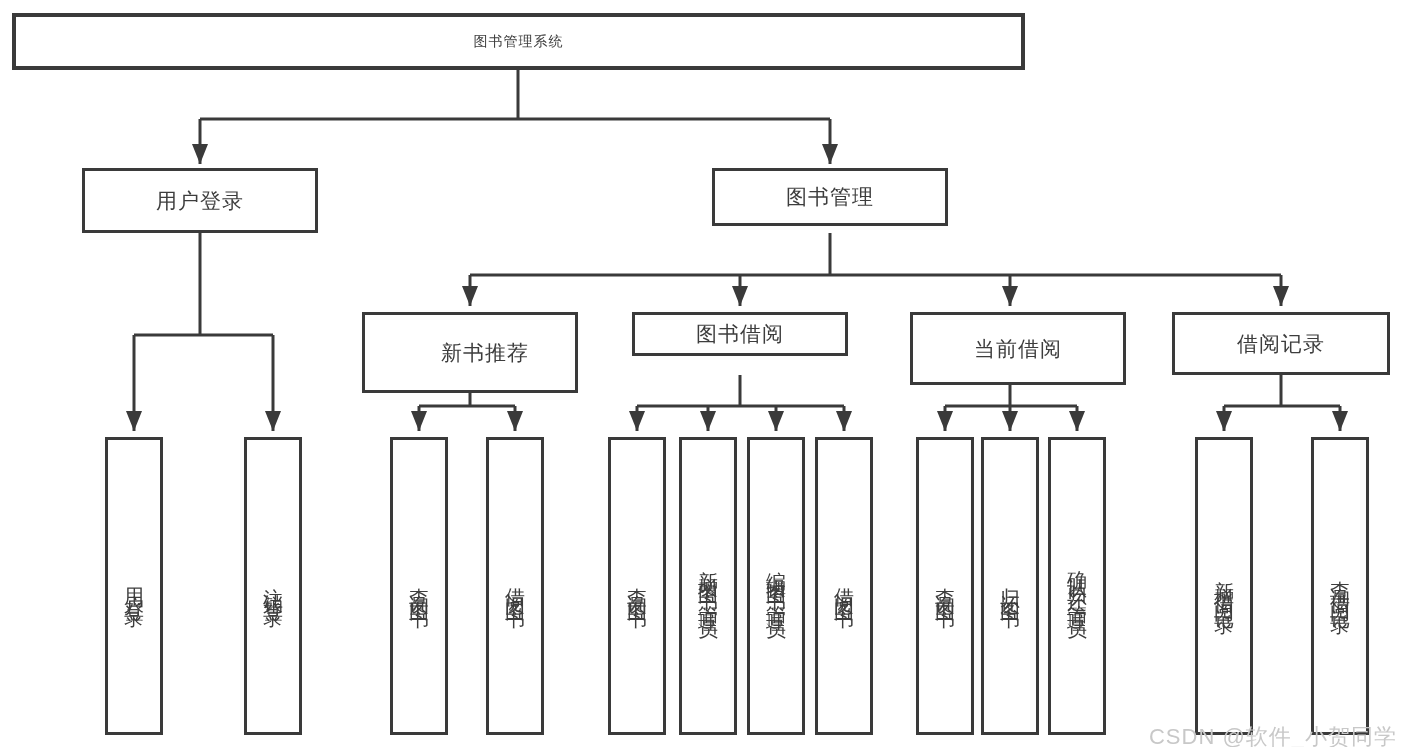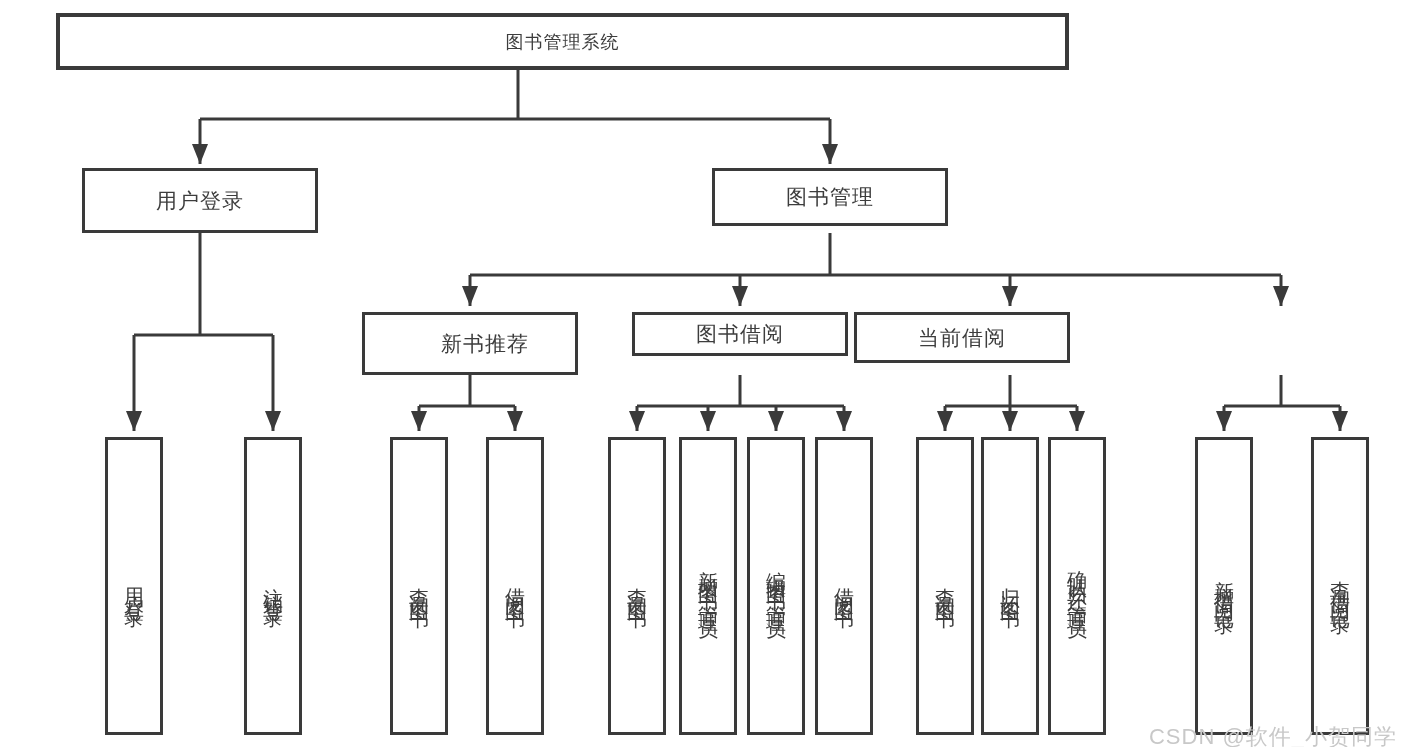--- a/index.html
+++ b/index.html
@@ -22,21 +22,21 @@
   }
   .box{
     position:absolute;
     background:#ffffff;
     border:3px solid var(--line-color,#3a3a3a);
     box-sizing:border-box;
     display:flex;align-items:center;justify-content:center;
     color:var(--text-color,#3d3d3d);
     z-index:2;
   }
-  .root{font-size:18px;border-width:4px;letter-spacing:1px;margin-left:44px;}
+  .root{font-size:14px;border-width:4px;letter-spacing:1px;}
   .h{font-size:21px;letter-spacing:1px;}
   .v span{
     writing-mode:vertical-rl;
     text-orientation:mixed;
     font-size:20px;
     line-height:1.15;
     letter-spacing:7px;
   }
   .watermark{
     position:absolute;
@@ -99,28 +99,31 @@
     <span>图书管理系统</span>
   </div>
 
   <div class="box h" style="left:82px;top:168px;width:236px;height:65px;">
     <span>用户登录</span>
   </div>
   <div class="box h" style="left:712px;top:168px;width:236px;height:58px;">
     <span>图书管理</span>
   </div>
 
-  <div class="box h" style="left:362px;top:312px;width:216px;height:63px;padding-left:30px;">
+  <div class="box h" style="left:362px;top:312px;width:216px;height:81px;padding-left:30px;">
     <span>新书推荐</span>
   </div>
   <div class="box h" style="left:632px;top:312px;width:216px;height:44px;">
     <span>图书借阅</span>
   </div>
-  <div class="box h" style="left:854px;top:312px;width:216px;height:51px;">
+  <div class="box h" style="left:910px;top:312px;width:216px;height:73px;">
     <span>当前借阅</span>
+  </div>
+  <div class="box h" style="left:1172px;top:312px;width:218px;height:63px;">
+    <span>借阅记录</span>
   </div>
 
   <div class="box v" style="left:105px;top:437px;width:58px;height:298px;">
     <span>用户登录</span>
   </div>
   <div class="box v" style="left:244px;top:437px;width:58px;height:298px;">
     <span>注销登录</span>
   </div>
 
   <div class="box v" style="left:390px;top:437px;width:58px;height:298px;">

